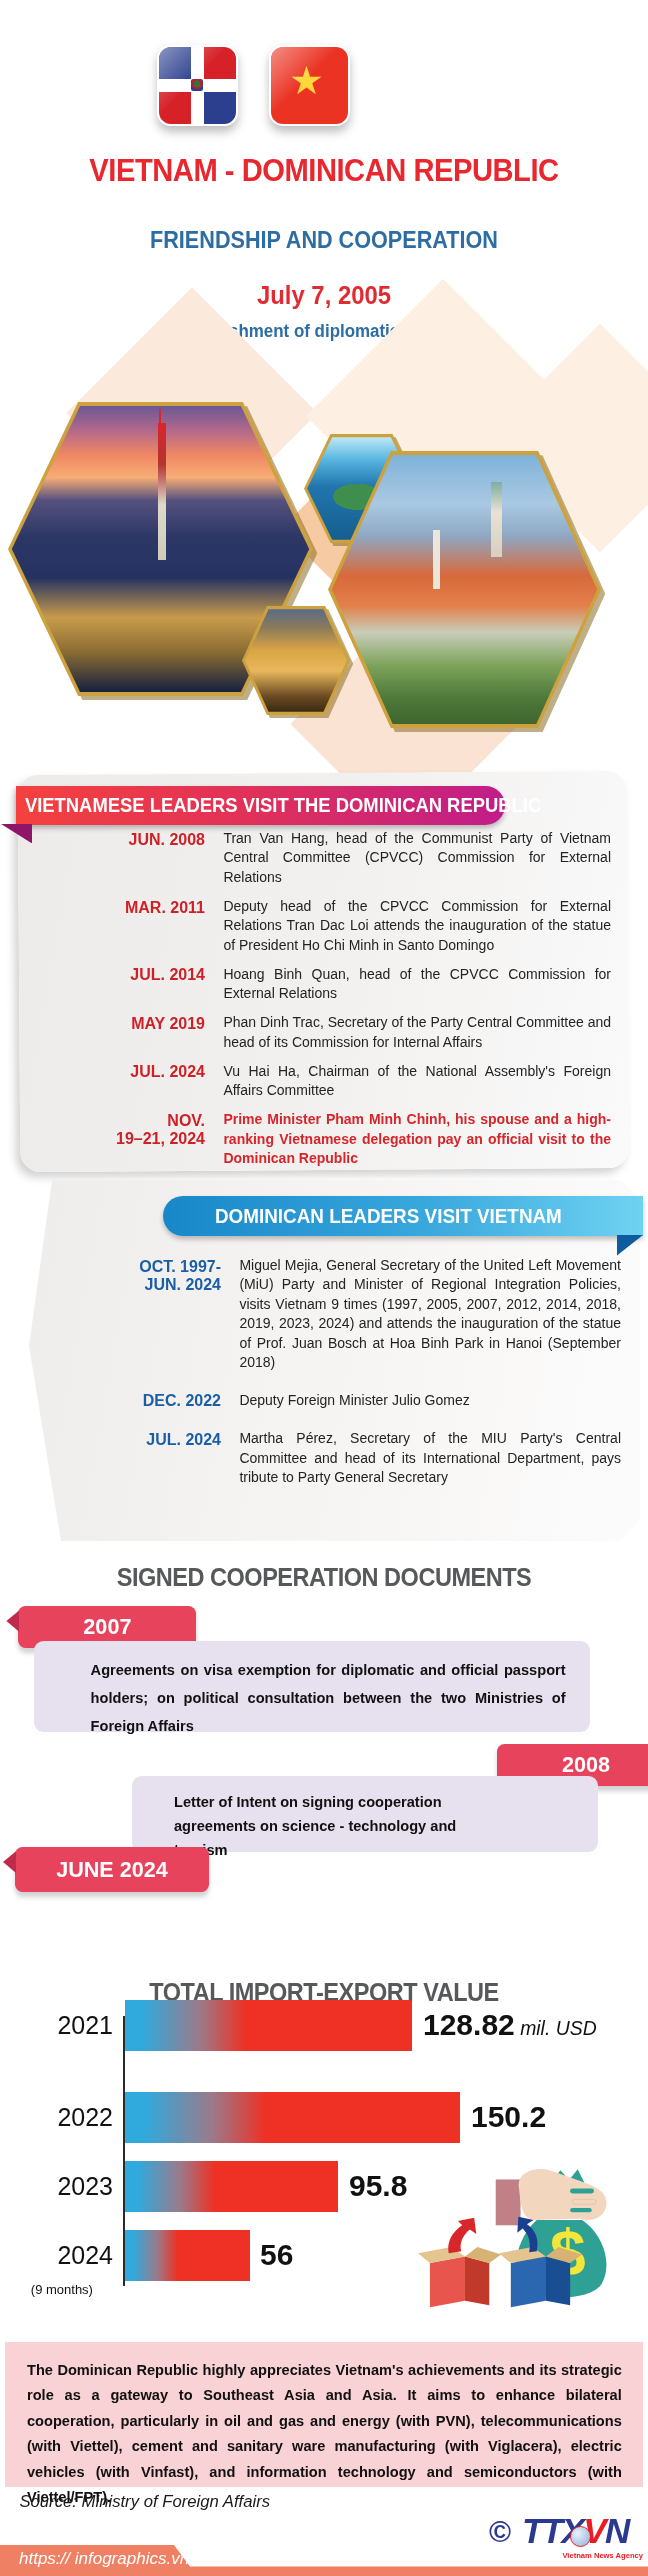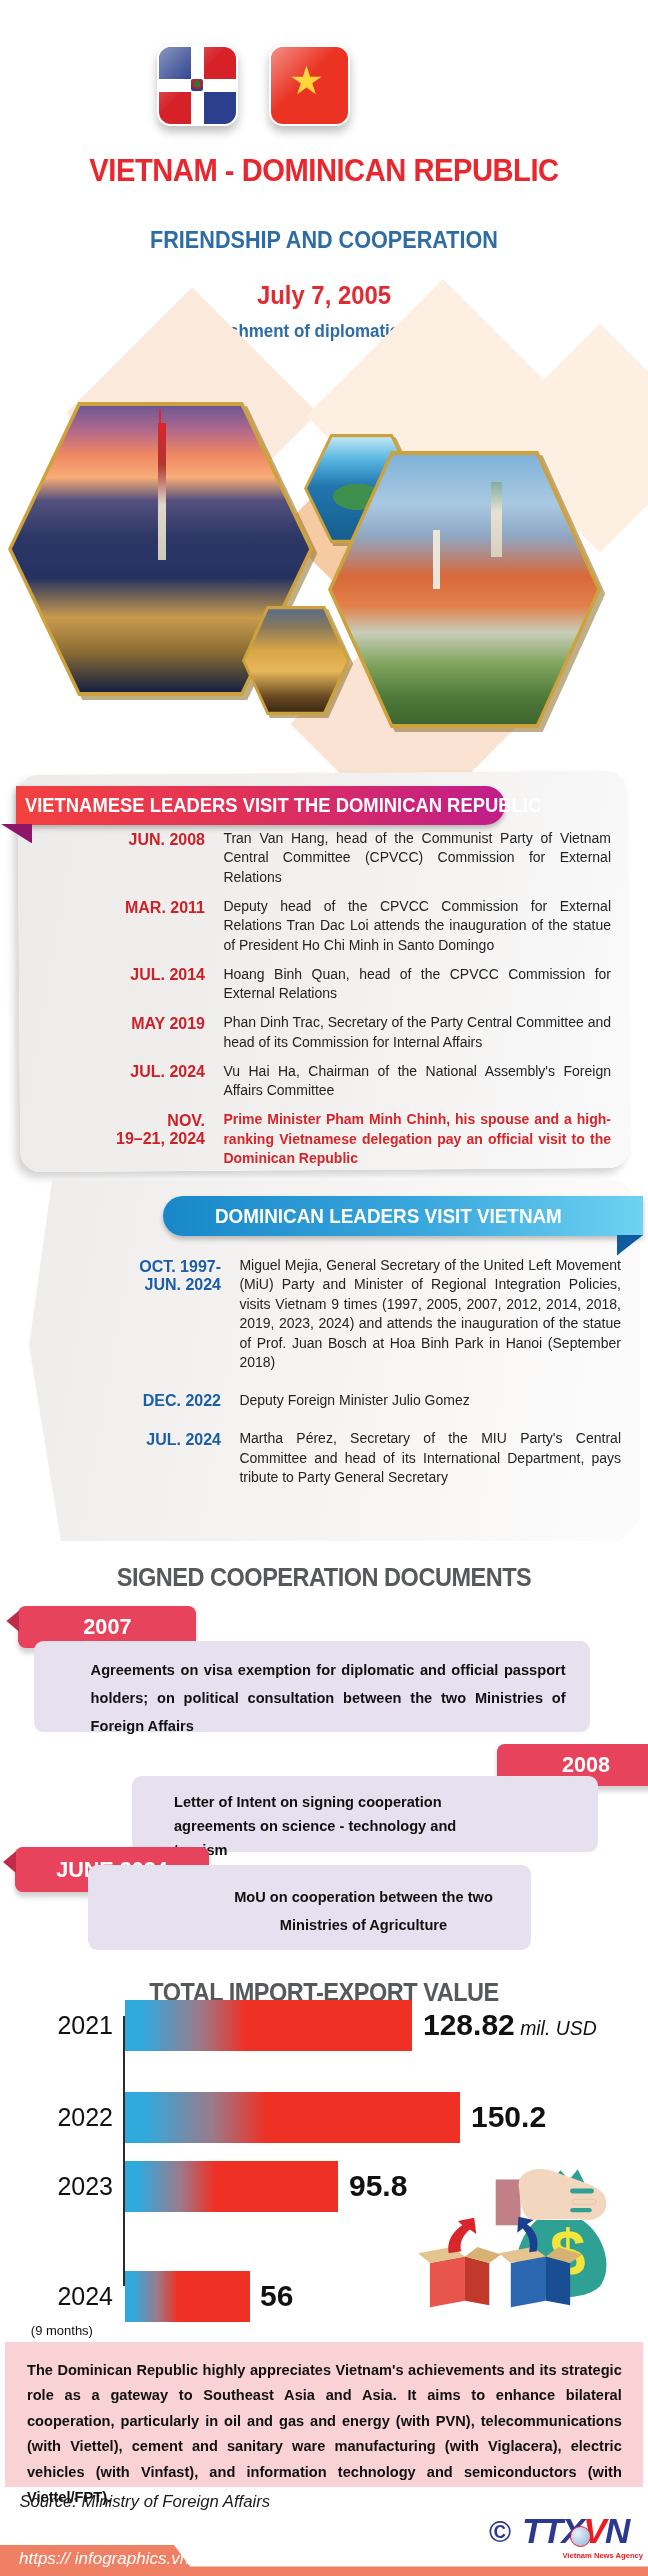--- a/index.html
+++ b/index.html
@@ -244,23 +244,20 @@
   </div>
   <div class="lav" style="left:120px;top:1776px;width:466px;height:76px;">
     <p style="padding:14px 130px 0 42px;font-size:14.6px;line-height:24px;">Letter of Intent on signing cooperation agreements on science - technology and tourism</p>
   </div>
 
   <div class="tag" style="left:15px;top:1847px;width:194px;height:45px;">
     <div class="bot"></div>
       <div class="notchL"></div>
     <span>JUNE 2024</span>
   </div>
-  <div class="lav" style="left:76px;top:1865px;width:443px;height:85px;">
-    <p style="padding:18.4px 32px 0 140px;font-size:14.6px;line-height:28px;text-align:center;">MoU on cooperation between the two Ministries of Agriculture</p>
-  </div>
 
   <div class="abs h-chart cond">TOTAL IMPORT-EXPORT VALUE</div>
   <div class="abs axis"></div>
 
   <div class="abs crow" style="top:2000px;width:648px;padding-left:23px;">
     <div class="cyear">2021</div>
     <div class="cbar" style="width: 287px;"></div>
     <div class="cval" style="left: 423px;">
       <span>128.82</span><span class="cunit">mil. USD</span>
     </div>
@@ -268,21 +265,21 @@
   <div class="abs crow" style="top:2092px;width:648px;">
     <div class="cyear">2022</div>
     <div class="cbar" style="width: 335px;"></div>
     <div class="cval" style="left: 471px;"><span>150.2</span></div>
   </div>
   <div class="abs crow" style="top:2161px;width:648px;">
     <div class="cyear">2023</div>
     <div class="cbar" style="width: 213px;"></div>
     <div class="cval" style="left: 349px;"><span>95.8</span></div>
   </div>
-  <div class="abs crow" style="top:2230px;width:648px;margin-top:41px;">
+  <div class="abs crow" style="top:2230px;width:648px;">
     <div class="cyear">2024</div>
     <div class="cnote">(9 months)</div>
     <div class="cbar" style="width: 125px;"></div>
     <div class="cval" style="left: 260px; text-align: center;"><span>56</span></div>
   </div>
 
   <svg class="abs" style="left:408px;top:2139px;" width="238" height="178" viewBox="0 0 440 330">
     <rect x="162" y="75" width="46" height="85" fill="#c08086"></rect>
 
     <g>

